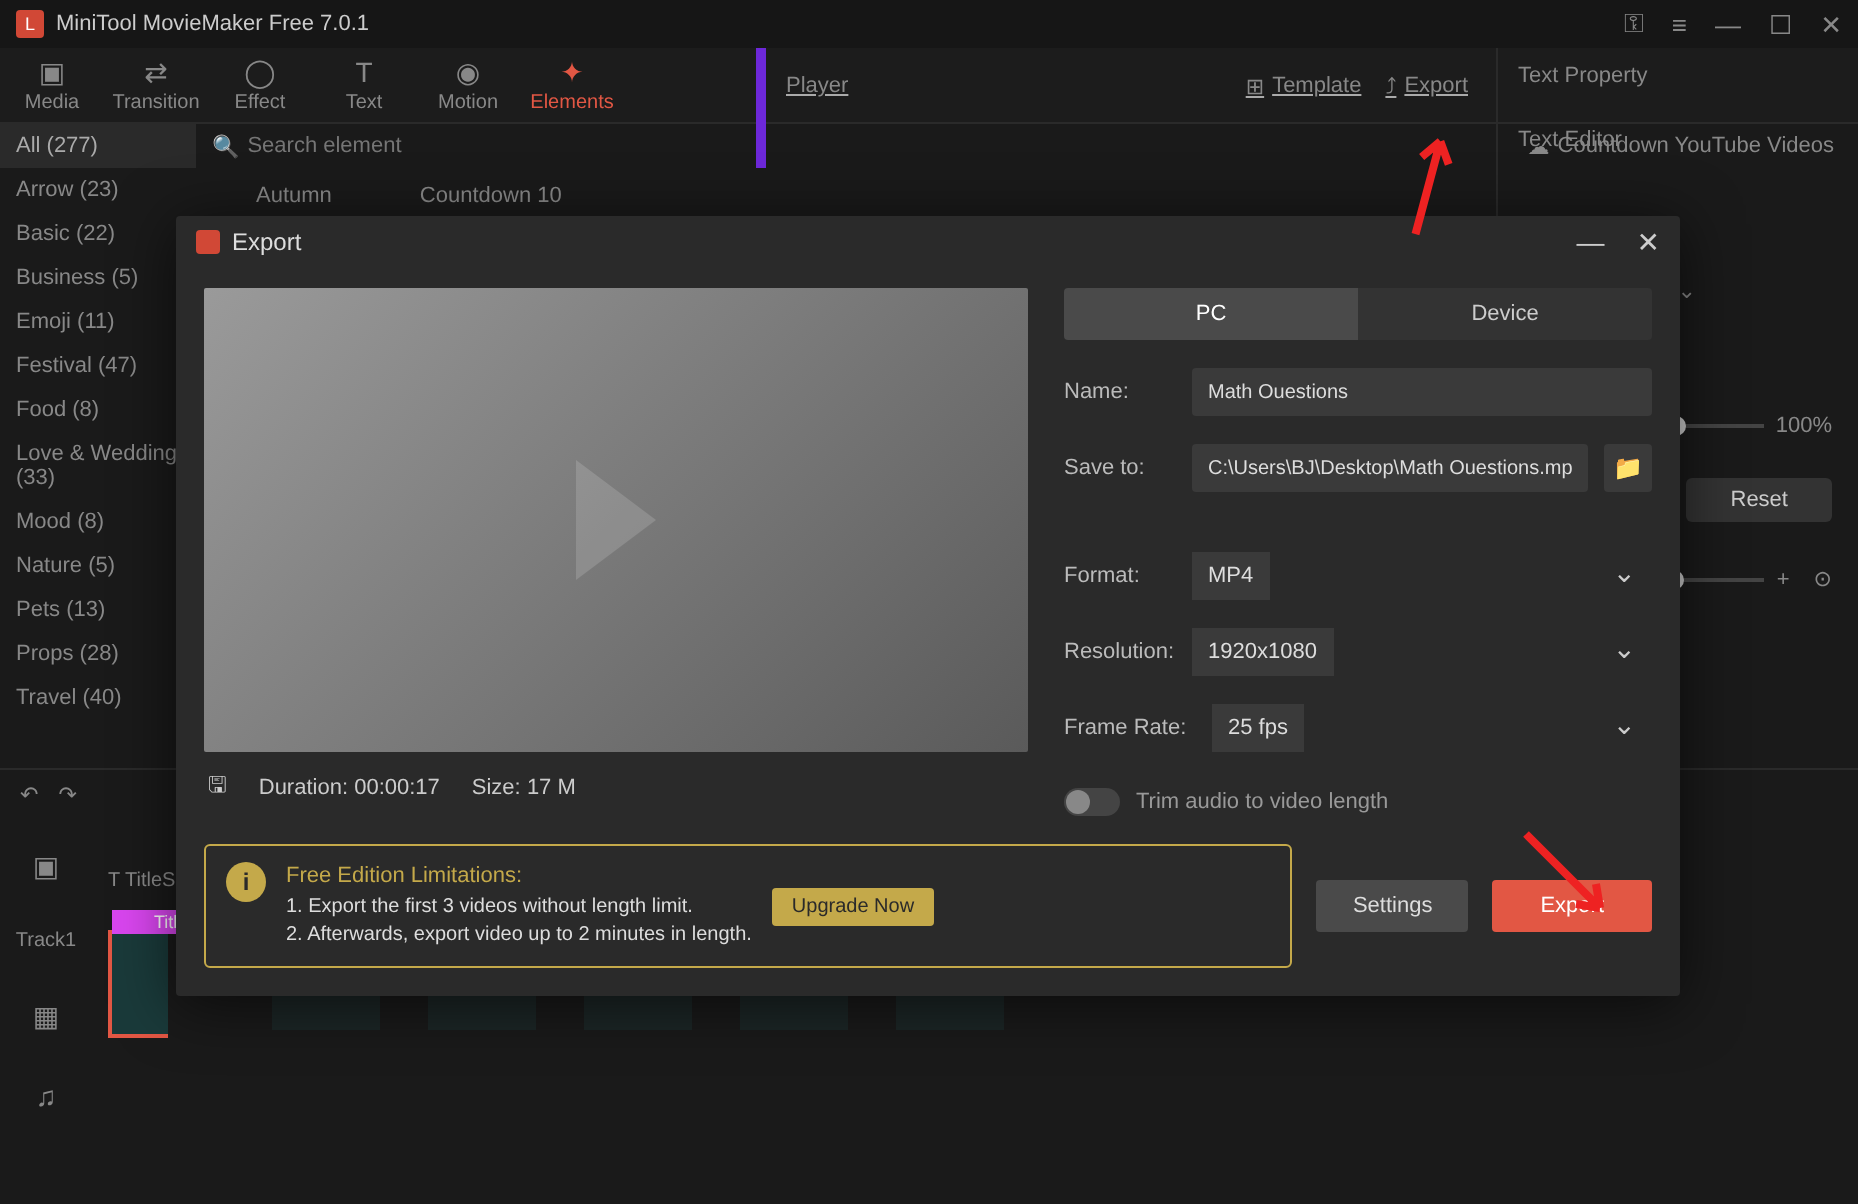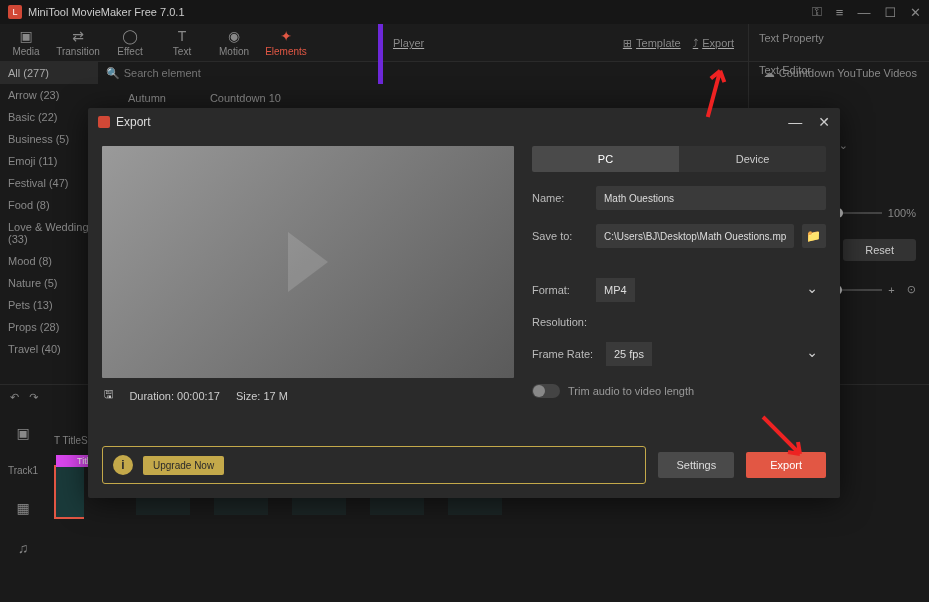--- a/index.html
+++ b/index.html
@@ -351,32 +351,38 @@
             <span>📁</span>
           </div>
       </div>
       <div style="height:8px"></div>
       <div class="form-row">
         <span class="lbl">Format:</span>
         <div class="sel-wrap"><select class="sel"><option>MP4</option></select></div>
       </div>
       <div class="form-row">
         <span class="lbl">Resolution:</span>
+        <div class="sel-wrap"><select class="sel"><option>1920x1080</option></select></div>
       </div>
       <div class="form-row">
         <span class="lbl" style="width:66px">Frame Rate:</span>
         <div class="sel-wrap"><select class="sel"><option>25 fps</option></select></div>
       </div>
       <div class="form-row" style="margin-top:10px">
         <div class="toggle"></div>
         <span style="color:#999">Trim audio to video length</span>
       </div>
     </div>
   </div>
   <div class="modal-footer">
     <div class="limitations">
       <div class="info-ic">i</div>
+      <div class="txt">
+        <div class="hd">Free Edition Limitations:</div>
+        <div class="ln">1. Export the first 3 videos without length limit.</div>
+        <div class="ln">2. Afterwards, export video up to 2 minutes in length.</div>
+      </div>
       <button class="upgrade-btn">Upgrade Now</button>
     </div>
     <button class="settings-btn">Settings</button>
     <button class="export-btn">Export</button>
   </div>
 </div>
 
 </body></html>

